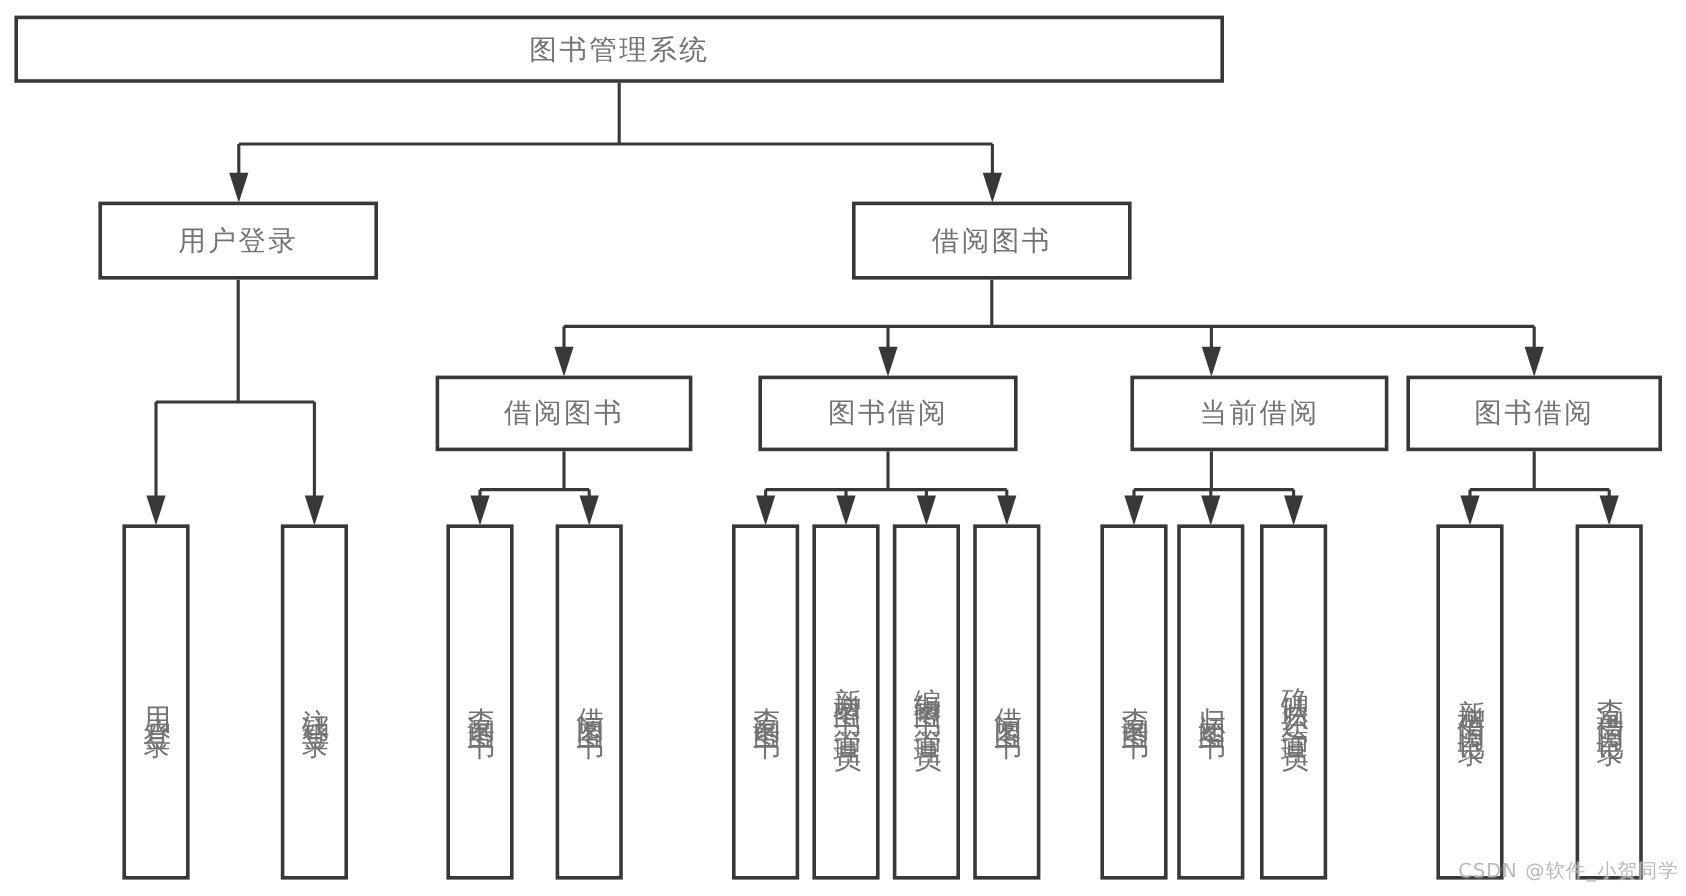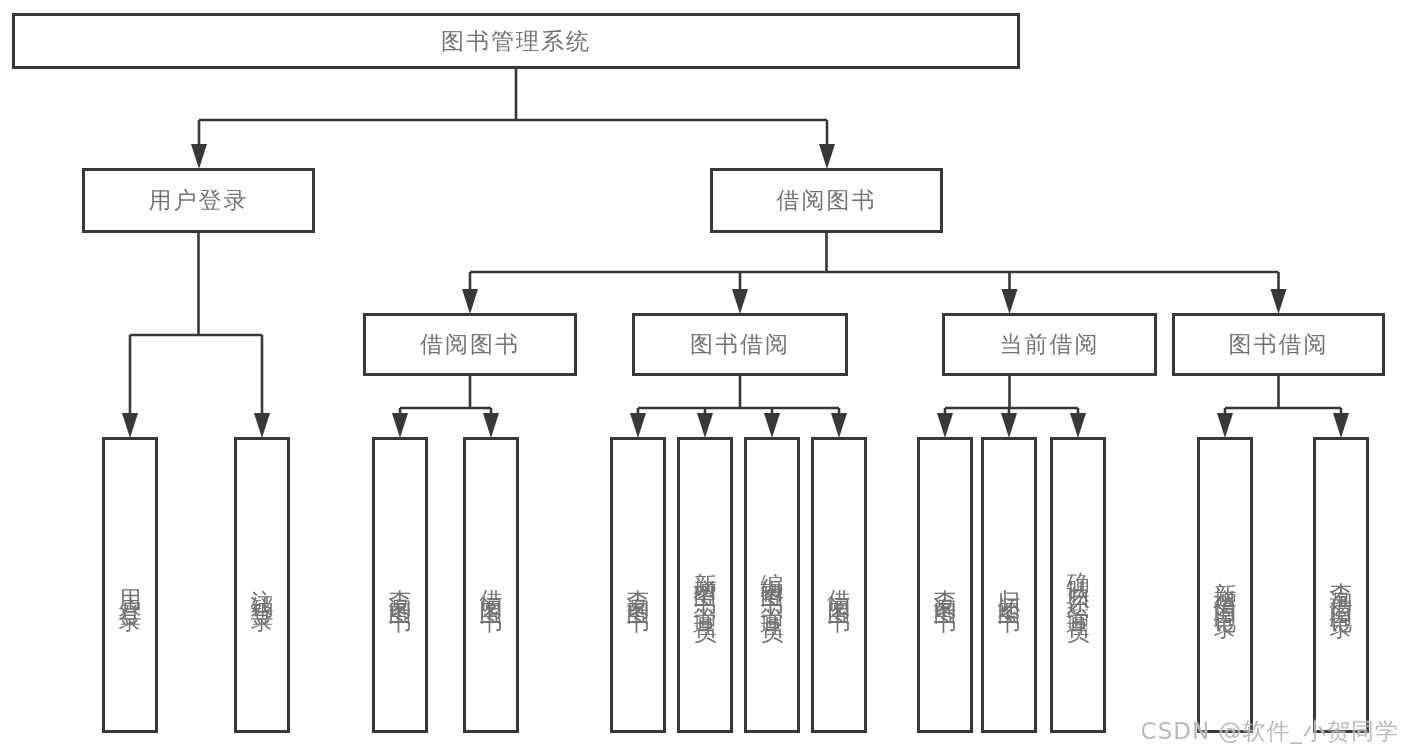--- a/index.html
+++ b/index.html
@@ -58,21 +58,21 @@
   .leaf     { top: 437px; width: 56px; height: 296px; }
   .n-a1 { left: 102px; }  .n-a2 { left: 234px; }
   .n-b1 { left: 372px; }  .n-b2 { left: 463px; }
   .n-c1 { left: 610px; }  .n-c2 { left: 677px; }  .n-c3 { left: 744px; }  .n-c4 { left: 811px; }
   .n-d1 { left: 917px; }  .n-d2 { left: 981px; }  .n-d3 { left: 1050px; }
   .n-e1 { left: 1197px; } .n-e2 { left: 1313px; }
   .watermark {
     position: absolute;
     right: 6px;
     top: 716px;
-    font-size: 23px;
+    font-size: 16px;
     color: rgba(173, 173, 173, 0.85);
     letter-spacing: 1px;
     text-shadow: 0 0 2px #ffffff;
     white-space: nowrap;
   }
 </style>
 </head>
 <body>
 
 <div class="canvas">

